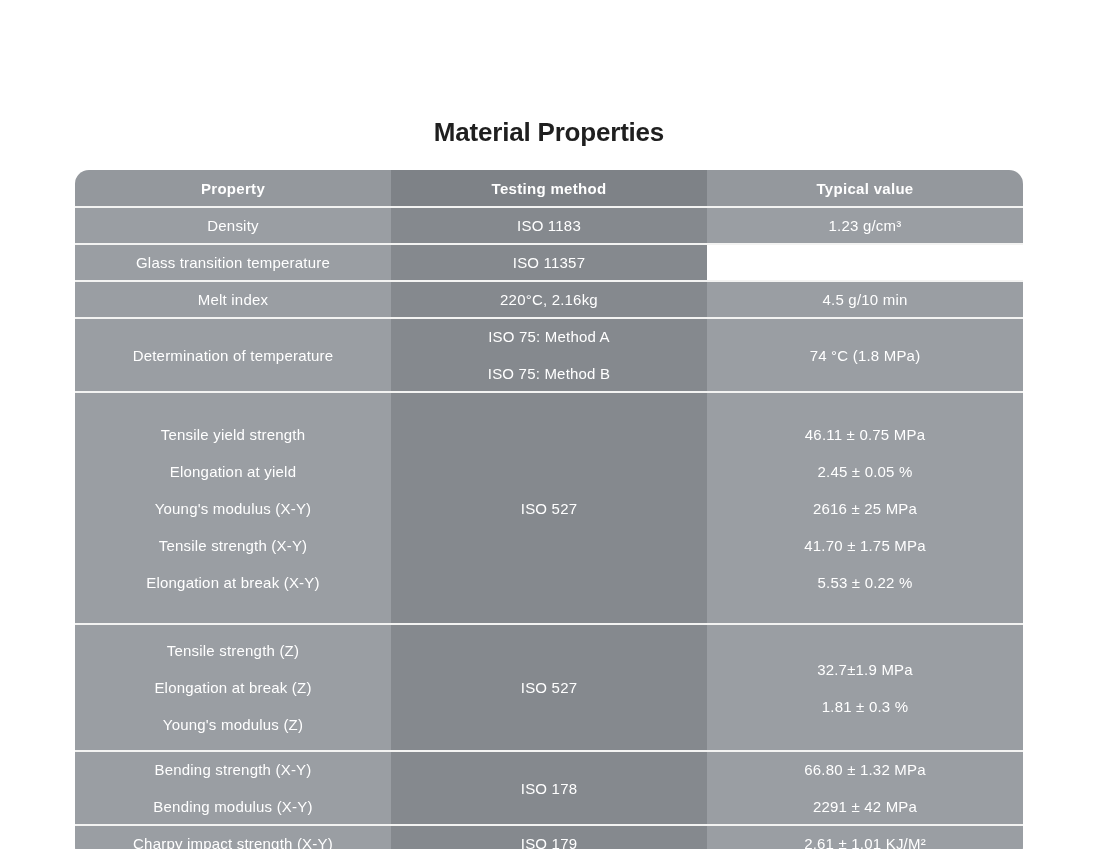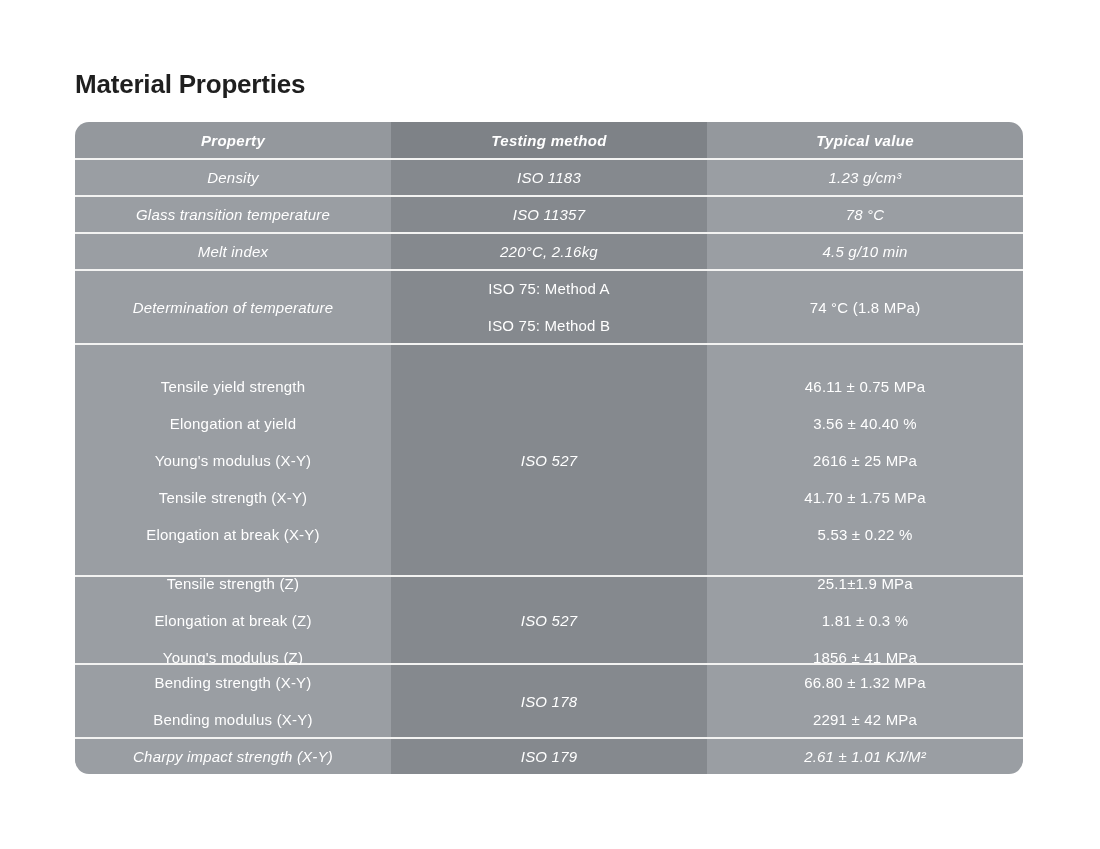--- a/index.html
+++ b/index.html
@@ -6,20 +6,22 @@
   html,body { background:#ffffff; }
   body {
     width:1100px; height:849px;
     font-family:"Liberation Sans", "DejaVu Sans", sans-serif;
     overflow:hidden;
   }
   .page { width:1100px; height:849px; background:#ffffff; }
 
   .title-wrap {
     width:948px; margin-left:75px; padding-top:68px;
+    text-align:center;
+    margin-top:48px;
   }
   .page-title {
     font-size:26px; font-weight:bold; color:#1f1f1f;
     letter-spacing:-0.2px; line-height:32px;
   }
 
   .mp-table {
     width:948px; margin-left:75px; margin-top:22px;
     border-radius:14px; overflow:hidden;
     background:#ffffff;
@@ -35,30 +37,30 @@
     text-align:center;
   }
   .c1, .c3 { background:#9a9ea3; }
   .c2 { background:#85898e; }
 
   .row-header { height:36px; }
   .row-header .c1, .row-header .c3 { background:#94989d; }
   .row-header .c2 { background:#7e8287; }
   .row-header .cell { font-weight:bold; font-size:15px; letter-spacing:0.3px; }
 
-  .h1 { height:37px;font-style:italic; }
+  .h1 { height:37px; }
   .h2 { height:74px; }
-  .h3 { height:88px; }
+  .h3 { height:127px; }
   .h5 { height:232px; }
 
   .line {
     flex:0 0 37px; height:37px; line-height:37px;
     display:block; white-space:nowrap;
   }
-  .line-solo { flex:0 0 auto; height:auto; line-height:normal;font-style:italic; }
+  .line-solo { flex:0 0 auto; height:auto; line-height:normal; }
 </style>
 </head>
 <body>
 
 <div class="page">
 
   <div class="title-wrap">
     <div class="page-title">Material Properties</div>
   </div>
 
@@ -88,23 +90,20 @@
       </div>
     </div>
 
     <div class="row h1">
       <div class="cell c1">
         <span class="line">Glass transition temperature</span>
       </div>
       <div class="cell c2">
         <span class="line">ISO 11357</span>
       </div>
-      <div class="cell c3">
-        <span class="line">78 °C</span>
-      </div>
     </div>
 
     <div class="row h1">
       <div class="cell c1">
         <span class="line">Melt index</span>
       </div>
       <div class="cell c2">
         <span class="line">220°C, 2.16kg</span>
       </div>
       <div class="cell c3">
@@ -131,40 +130,39 @@
         <span class="line">Elongation at yield</span>
         <span class="line">Young's modulus (X-Y)</span>
         <span class="line">Tensile strength (X-Y)</span>
         <span class="line">Elongation at break (X-Y)</span>
       </div>
       <div class="cell c2">
         <span class="line line-solo">ISO 527</span>
       </div>
       <div class="cell c3">
         <span class="line">46.11 ± 0.75 MPa</span>
-        <span class="line">3.56 ± 40.40 %</span>
+        <span class="line">2.45 ± 0.05 %</span>
         <span class="line">2616 ± 25 MPa</span>
         <span class="line">41.70 ± 1.75 MPa</span>
         <span class="line">5.53 ± 0.22 %</span>
       </div>
     </div>
 
     <div class="row h3">
       <div class="cell c1">
         <span class="line">Tensile strength (Z)</span>
         <span class="line">Elongation at break (Z)</span>
         <span class="line">Young's modulus (Z)</span>
       </div>
       <div class="cell c2">
         <span class="line line-solo">ISO 527</span>
       </div>
       <div class="cell c3">
-        <span class="line">25.1±1.9 MPa</span>
+        <span class="line">32.7±1.9 MPa</span>
         <span class="line">1.81 ± 0.3 %</span>
-        <span class="line">1856 ± 41 MPa</span>
       </div>
     </div>
 
     <div class="row h2">
       <div class="cell c1">
         <span class="line">Bending strength (X-Y)</span>
         <span class="line">Bending modulus (X-Y)</span>
       </div>
       <div class="cell c2">
         <span class="line line-solo">ISO 178</span>

